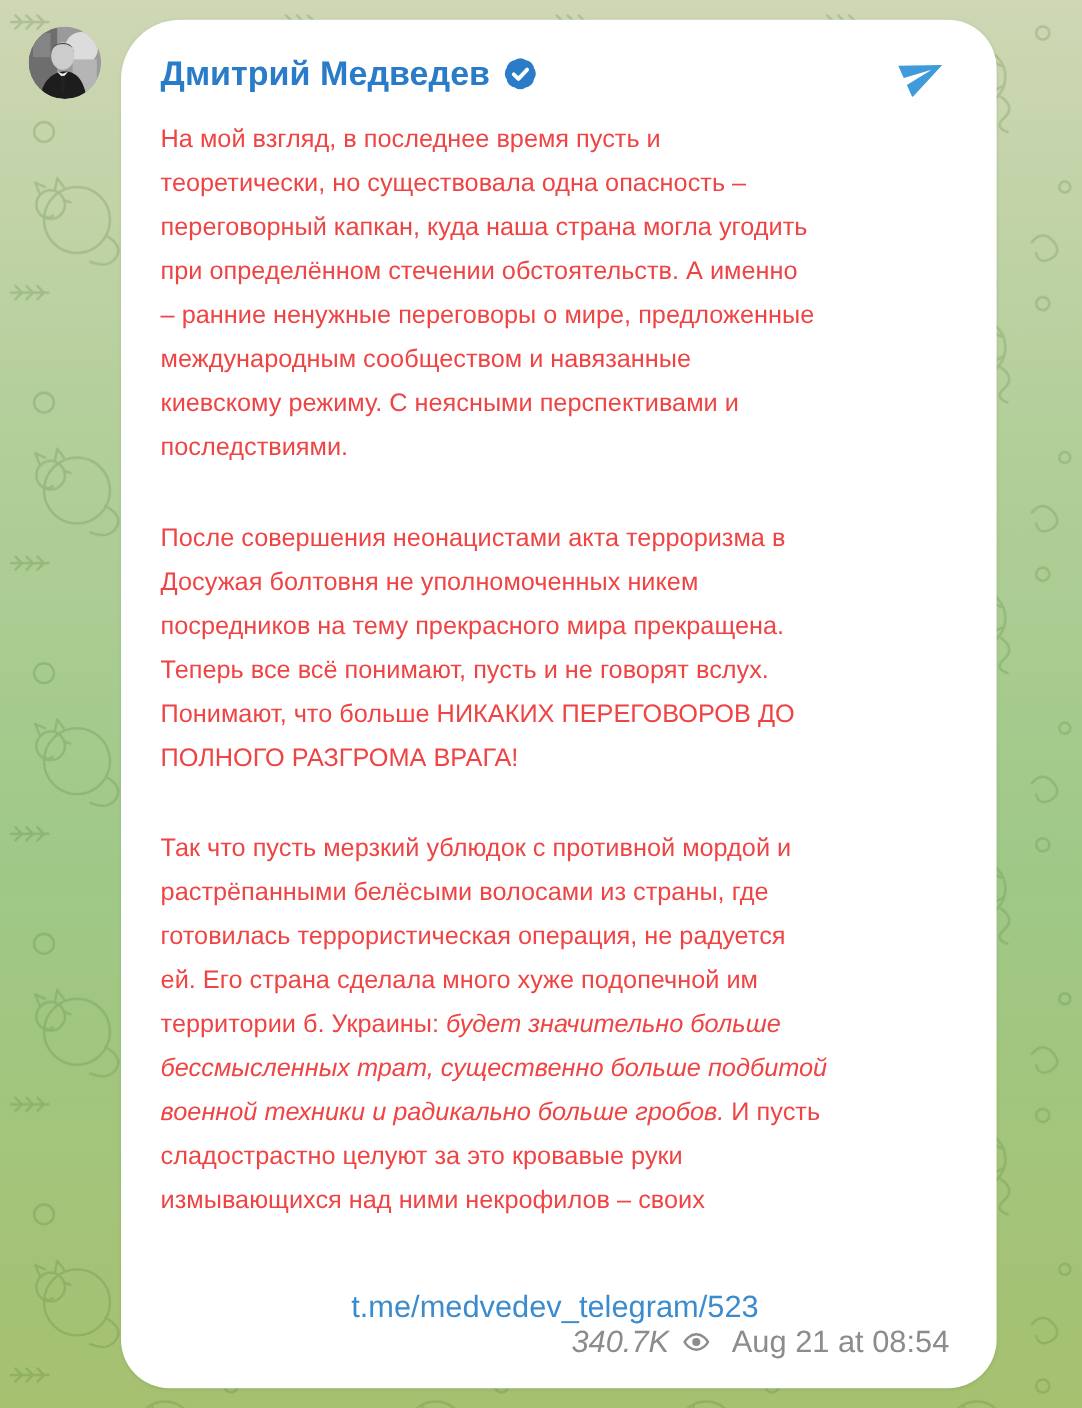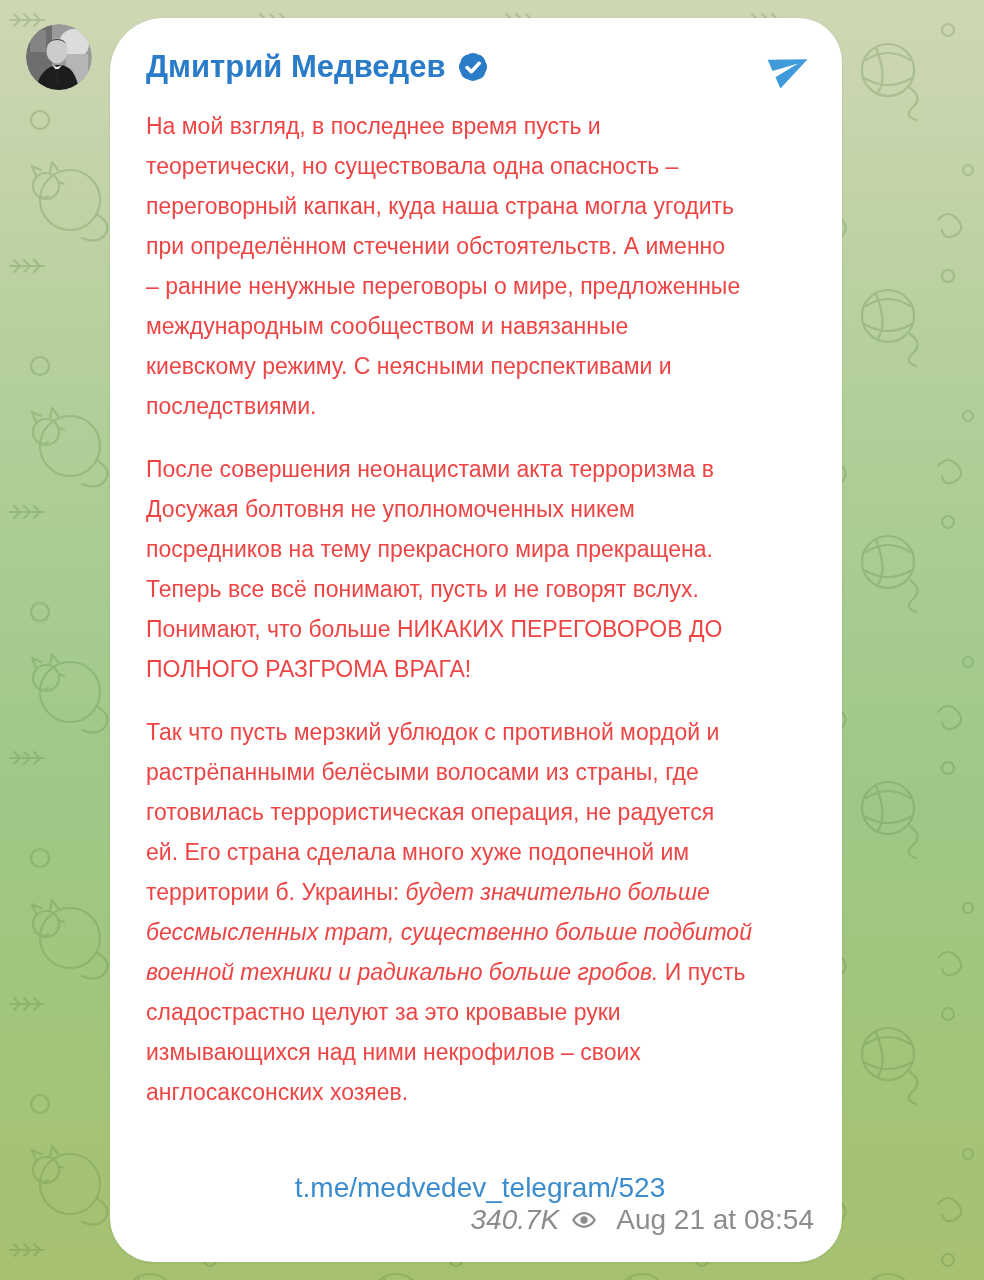--- a/index.html
+++ b/index.html
@@ -10,35 +10,35 @@
   }
   #doodle-bg { position:absolute; inset:0; }
 
   .avatar {
     position:absolute; left:26px; top:24px; width:66px; height:66px;
     border-radius:50%; overflow:hidden; cursor:pointer;
   }
   .avatar svg { display:block; }
 
   .bubble {
-    position:absolute; left:110px; top:18px; width:732px; height:1244px;
+    position:absolute; left:110px; top:18px; width:796px; height:1244px;
     background:#ffffff; border-radius:54px 44px 44px 44px;
-    padding:22px 28px 20px 36px; box-sizing:border-box;
+    padding:22px 43px 20px 36px; box-sizing:border-box;
     display:flex; flex-direction:column;
     box-shadow:0 1px 3px rgba(60,80,40,0.12);
     justify-content:center;
   }
 
   .header-row { display:flex; align-items:center; margin:6px 0 10px 0; }
   .channel-name { font-size:31px; font-weight:bold; color:#2a7cc8; cursor:pointer; }
   .verified { margin-left:10px; width:34px; height:34px; flex:0 0 auto; }
   .plane { margin-left:auto; width:48px; height:42px; cursor:pointer; }
 
   .message { margin-top:8px; font-size:23px; line-height:40px; color:#ef4444; }
-  .paragraph + .paragraph { margin-top:23px; }
+  .paragraph + .paragraph { margin-top:42px; }
   .msg-line { white-space:nowrap; }
   .seg-italic { font-style:italic; }
 
   .footer-row { margin-top:auto; display:flex; align-items:center; font-size:28px; color:#8c8c8c; padding-bottom:6px;flex-direction:column; }
   .post-link { color:#3c8ccd; text-decoration:none; cursor:pointer; }
   .footer-right { margin-left:auto; display:flex; align-items:center; gap:16px; }
   .views-group { display:flex; align-items:center; gap:9px;font-style:italic; }
   .eye-icon { width:32px; height:26px; }
 </style>
 </head>
@@ -127,21 +127,20 @@
       <div class="paragraph">
         <div class="msg-line"><span class="seg-normal">Так что пусть мерзкий ублюдок с противной мордой и</span></div>
         <div class="msg-line"><span class="seg-normal">растрёпанными белёсыми волосами из страны, где</span></div>
         <div class="msg-line"><span class="seg-normal">готовилась террористическая операция, не радуется</span></div>
         <div class="msg-line"><span class="seg-normal">ей. Его страна сделала много хуже подопечной им</span></div>
         <div class="msg-line"><span class="seg-normal">территории б. Украины: </span><span class="seg-italic">будет значительно больше</span></div>
         <div class="msg-line"><span class="seg-italic">бессмысленных трат, существенно больше подбитой</span></div>
         <div class="msg-line"><span class="seg-italic">военной техники и радикально больше гробов.</span><span class="seg-normal"> И пусть</span></div>
         <div class="msg-line"><span class="seg-normal">сладострастно целуют за это кровавые руки</span></div>
         <div class="msg-line"><span class="seg-normal">измывающихся над ними некрофилов – своих</span></div>
-        <div class="msg-line"><span class="seg-normal">англосаксонских хозяев.</span></div>
       </div>
     </div>
 
   <div class="footer-row">
     <a class="post-link">t.me/medvedev_telegram/523</a>
     <div class="footer-right">
       <div class="views-group">
         <span>340.7K</span>
         <svg class="eye-icon" viewBox="0 0 24 24" xmlns="http://www.w3.org/2000/svg">
           <path d="M12 5.6 C6.6 5.6 3.1 10.2 2.2 12 C3.1 13.8 6.6 18.4 12 18.4 C17.4 18.4 20.9 13.8 21.8 12 C20.9 10.2 17.4 5.6 12 5.6 Z" fill="none" stroke="#8c8c8c" stroke-width="2.1"></path>

